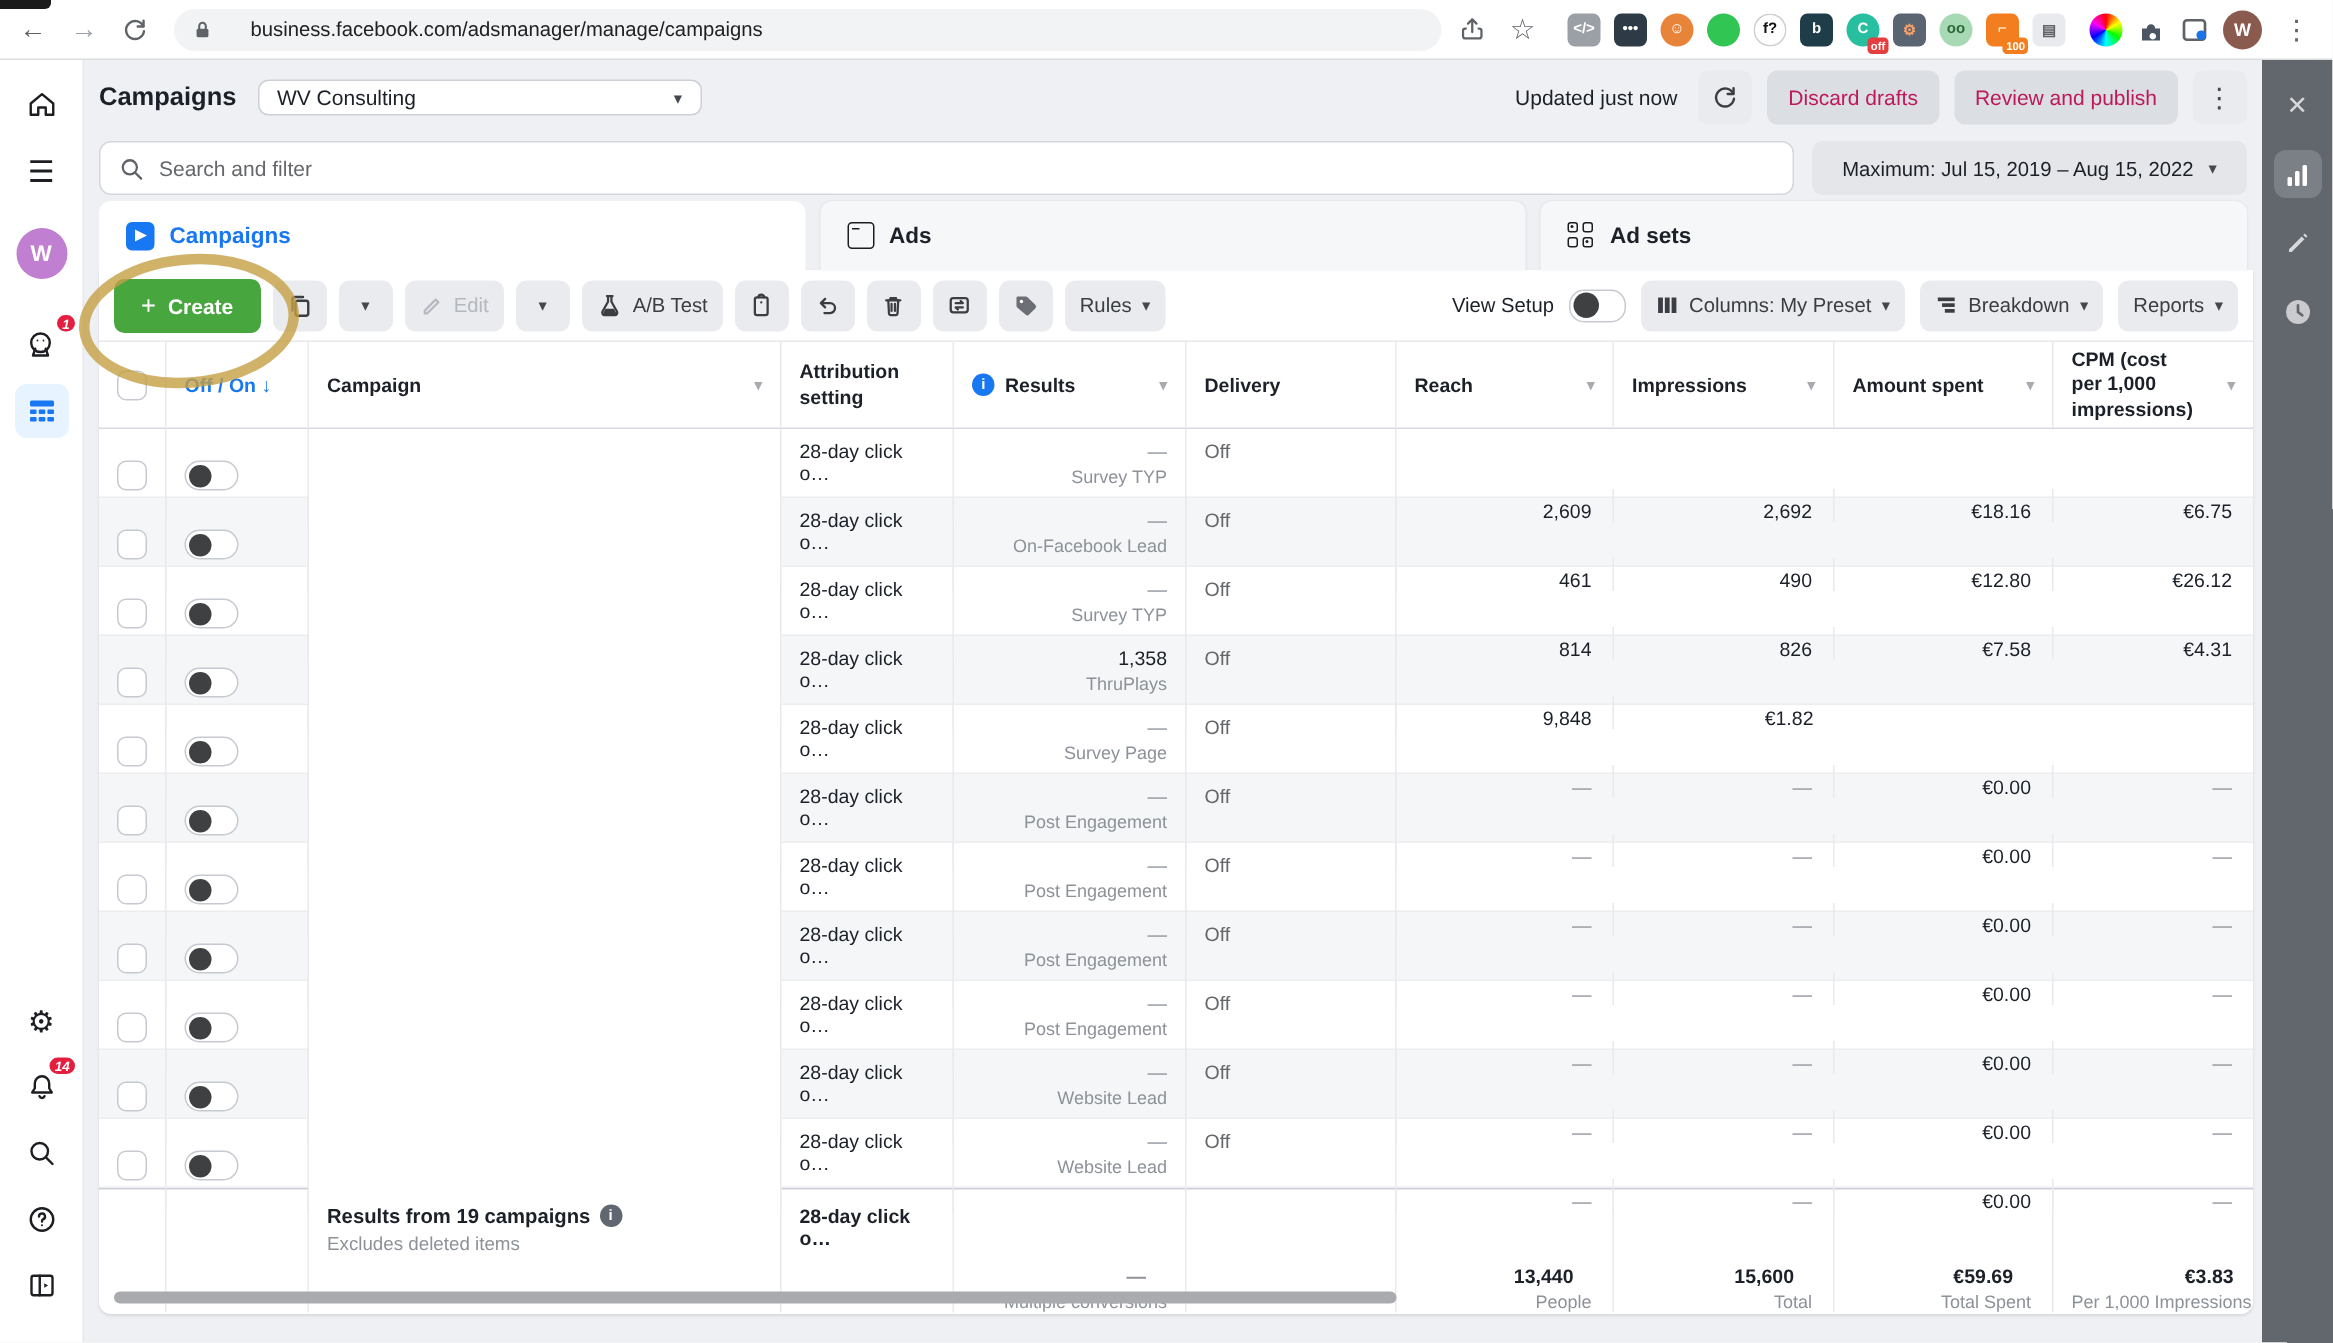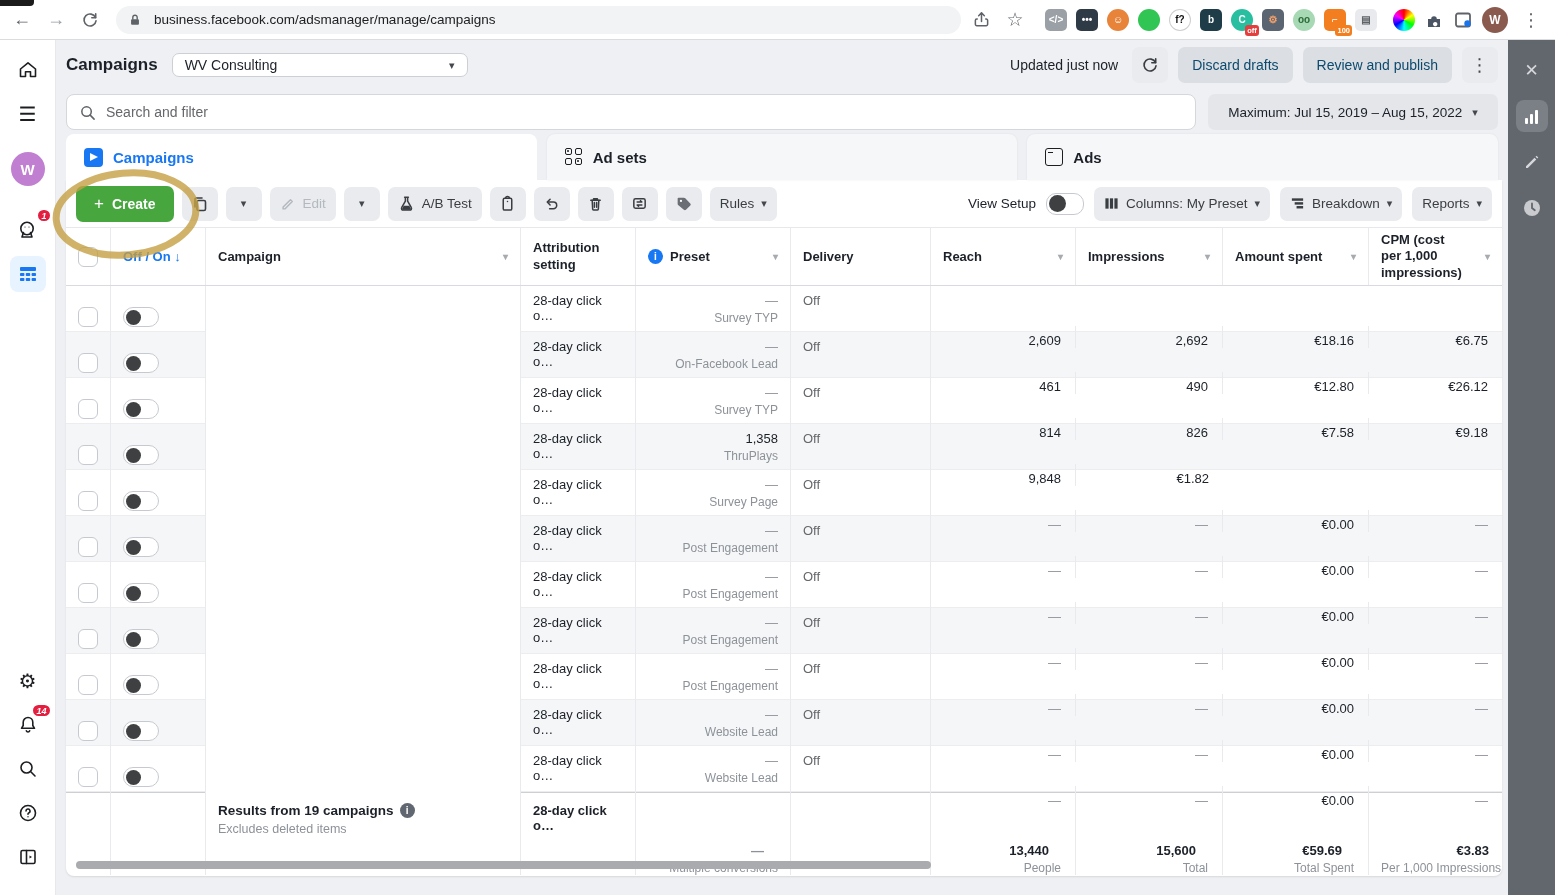--- a/index.html
+++ b/index.html
@@ -8,21 +8,21 @@
   .screen { position:relative; width:1555px; height:895px; }
 
   
   .browser { position:absolute; top:0; left:0; width:1555px; height:40px; background:#fff;
              border-bottom:1px solid #dadce0; display:flex; align-items:center; padding:0 8px; gap:6px; }
   .corner-blip { position:absolute; top:0; left:0; width:34px; height:6px; background:#1b1b1b; border-radius:0 0 4px 0; }
   .bicon { width:28px; height:28px; display:inline-flex; align-items:center; justify-content:center;
            color:#5f6368; font-size:18px; border-radius:50%; flex:0 0 auto; }
   .bicon.fwd { color:#9aa0a6; }
   .urlbar { height:28px; flex:0 0 845px; background:#f1f3f4; border-radius:14px; display:flex;
-            align-items:center; padding:0 12px; gap:12px; margin-left:6px; }
+            align-items:center; padding:0 12px; gap:25px; margin-left:6px; }
   .url { font-size:13.5px; color:#202124; white-space:nowrap; }
   .exts { display:flex; align-items:center; gap:9px; margin-left:10px; }
   .ext { position:relative; width:22px; height:22px; display:inline-flex; align-items:center; justify-content:center;
          font-size:10px; font-weight:bold; flex:0 0 auto; }
   .ext.circle { border-radius:50%; }
   .ext.square { border-radius:5px; }
   .ext-badge { position:absolute; bottom:-5px; right:-6px; min-width:14px; height:11px; padding:0 2px;
                border-radius:3px; color:#fff; font-size:7.5px; font-weight:bold; font-style:normal;
                display:flex; align-items:center; justify-content:center; }
   .colorwheel { width:22px; height:22px; border-radius:50%; flex:0 0 auto;
@@ -59,21 +59,21 @@
   .page-title { font-size:17px; font-weight:bold; }
   .account-select { width:296px; height:24px; background:#fff; border:1px solid #ccd0d5; border-radius:7px;
                     display:flex; align-items:center; padding:0 12px; font-size:14px; }
   .account-select .caret { margin-left:auto; }
   .caret { font-size:11px; color:#44484e; }
   .hdr-right { margin-left:auto; display:flex; align-items:center; gap:10px; }
   .updated { font-size:14px; color:#1c2028; margin-right:4px; }
   .btn { height:36px; border-radius:7px; display:inline-flex; align-items:center; justify-content:center;
          font-size:14px; padding:0 14px; background:#e9ebee; color:#33363b; white-space:nowrap; }
   .btn.icon-only { width:36px; padding:0; }
-  .btn.disabled { background:#dbdee2; color:#0c4a6e; }
+  .btn.disabled { background:#dbdee2; color:#be185d; }
   .btn.more-btn { font-size:18px; letter-spacing:1px; color:#44484e; }
 
   .filter-row { height:44px; display:flex; align-items:center; padding:0 10px; gap:12px; }
   .searchbar { flex:1; height:36px; background:#fff; border:1px solid #d4d7db; border-radius:8px;
                display:flex; align-items:center; padding:0 12px; gap:10px; }
   .searchbar input { border:none; outline:none; flex:1; font-size:14px; font-family:inherit; color:#1c2028; background:transparent; }
   .searchbar input::placeholder { color:#65676b; }
   .date-btn { width:290px; height:36px; background:#e4e6ea; border-radius:7px; display:flex; align-items:center;
               justify-content:center; gap:10px; font-size:13.5px; font-weight:500; }
 
@@ -335,31 +335,31 @@
         <span class="caret">▾</span>
       </div>
     </div>
 
     <div class="tabs-row">
       <div class="tab active">
         <span class="tab-ic-campaigns"></span>
         <span>Campaigns</span>
       </div>
       <div class="tab">
+        <span class="tab-ic-ads"></span>
+        <span>Ads</span>
+      </div>
+      <div class="tab">
         <span class="tab-ic-adsets">
             <i class="dot"></i>
             <i></i>
             <i></i>
             <i class="dot"></i>
           </span>
         <span>Ad sets</span>
-      </div>
-      <div class="tab">
-        <span class="tab-ic-ads"></span>
-        <span>Ads</span>
       </div>
     </div>
 
     <div class="panel">
 
       <div class="toolbar">
         <span class="create-btn">
           <span class="plus">+</span>
           <span>Create</span>
         </span>
@@ -464,21 +464,21 @@
         </div>
         <div>
           <span>Campaign</span>
             <span class="th-sort">▾</span>
         </div>
         <div>
             <span style="line-height:1.3">Attribution setting</span>
           </div>
         <div>
           <i class="info-i">i</i>
-          <span>Preset</span>
+          <span>Results</span>
             <span class="th-sort">▾</span>
         </div>
         <div>
             <span>Delivery</span>
           </div>
         <div>
           <span>Reach</span>
             <span class="th-sort">▾</span>
         </div>
         <div>
@@ -552,21 +552,21 @@
     <div class="c-campaign"></div>
     <div class="c-attr">28-day click o…</div>
     <div>
       <div class="val dim">—</div>
       <div class="sub">Survey TYP</div>
     </div>
     <div class="c-delivery">Off</div>
     <div class="num">814</div>
     <div class="num">826</div>
     <div class="num">€7.58</div>
-    <div class="num">€9.18</div>
+    <div class="num">€4.31</div>
   </div>
 
   <div class="trow grid-cols alt">
     <div class="c-check">
               <span class="checkbox"></span>
             </div>
     <div class="c-toggle">
               <span class="toggle">
                 <span class="knob"></span>
               </span>

